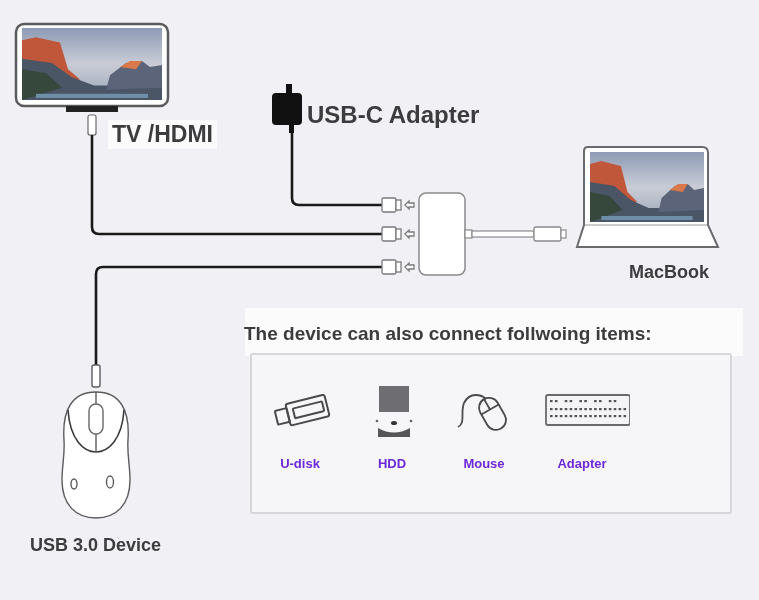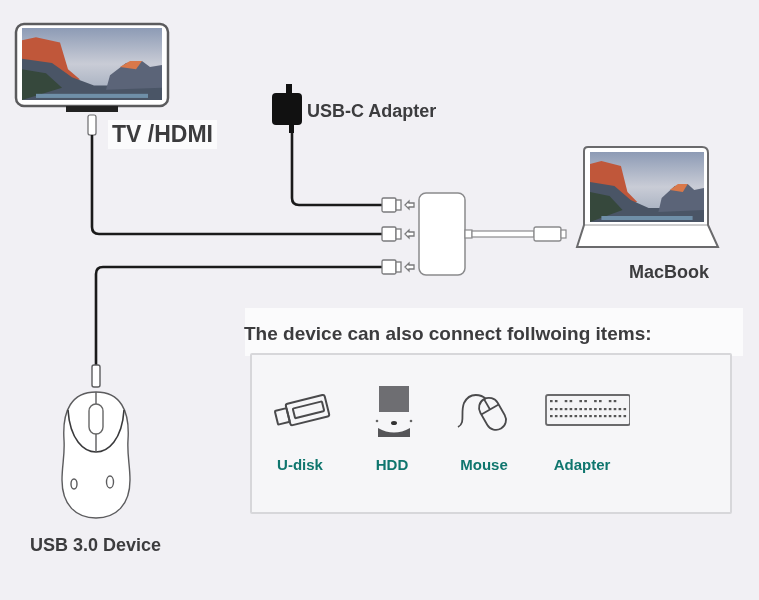--- a/index.html
+++ b/index.html
@@ -7,37 +7,37 @@
     width: 759px; height: 600px; position: relative; overflow: hidden;
     background: #f1f0f4;
     font-family: "Liberation Sans", "DejaVu Sans", sans-serif;
   }
   svg.diagram { position: absolute; left: 0; top: 0; }
   .lbl {
     position: absolute; font-weight: bold; color: #3c3c3e;
     font-family: "Liberation Sans", sans-serif; white-space: nowrap;
   }
   .tv-label { left: 108px; top: 120px; font-size: 23px; background: #fbfbfc; padding: 1px 4px; }
-  .adapter-label { left: 307px; top: 101px; font-size: 18px; }
+  .adapter-label { left: 307px; top: 101px; font-size: 24px; }
   .macbook-label { left: 601px; top: 262px; font-size: 18px; margin-left: 28px; }
   .usb-label { left: 30px; top: 535px; font-size: 18px; text-align: right; }
   .band {
     position: absolute; left: 245px; top: 308px; width: 498px; height: 48px;
     background: #fbfbfc;
   }
   .heading { left: 244px; top: 323px; font-size: 19px; }
   .items-box {
     position: absolute; left: 250px; top: 353px; width: 482px; height: 161px;
     border: 2px solid #d7d7da; border-radius: 2px; background: #f6f6f8; box-sizing: border-box;
   }
   .item { position: absolute; top: 0; width: 96px; height: 150px; text-align: center; }
   .item .icon { position: absolute; left: 0; top: 28px; width: 96px; height: 56px; }
   .item .ilabel {
-    position: absolute; left: 0; width: 96px; top: 101px; font-size: 15px;
-    font-weight: bold; color: #0f766e; text-align: center;
+    position: absolute; left: 0; width: 96px; top: 101px; font-size: 13px;
+    font-weight: bold; color: #6d28d9; text-align: center;
   }
 </style>
 </head>
 <body>
 
 <svg class="diagram" width="759" height="600" viewBox="0 0 759 600">
   <defs>
     <linearGradient id="sky" x1="0" y1="0" x2="0" y2="1">
       <stop offset="0" stop-color="#8d9bb5"></stop>
       <stop offset="0.5" stop-color="#c9ccd6"></stop>

